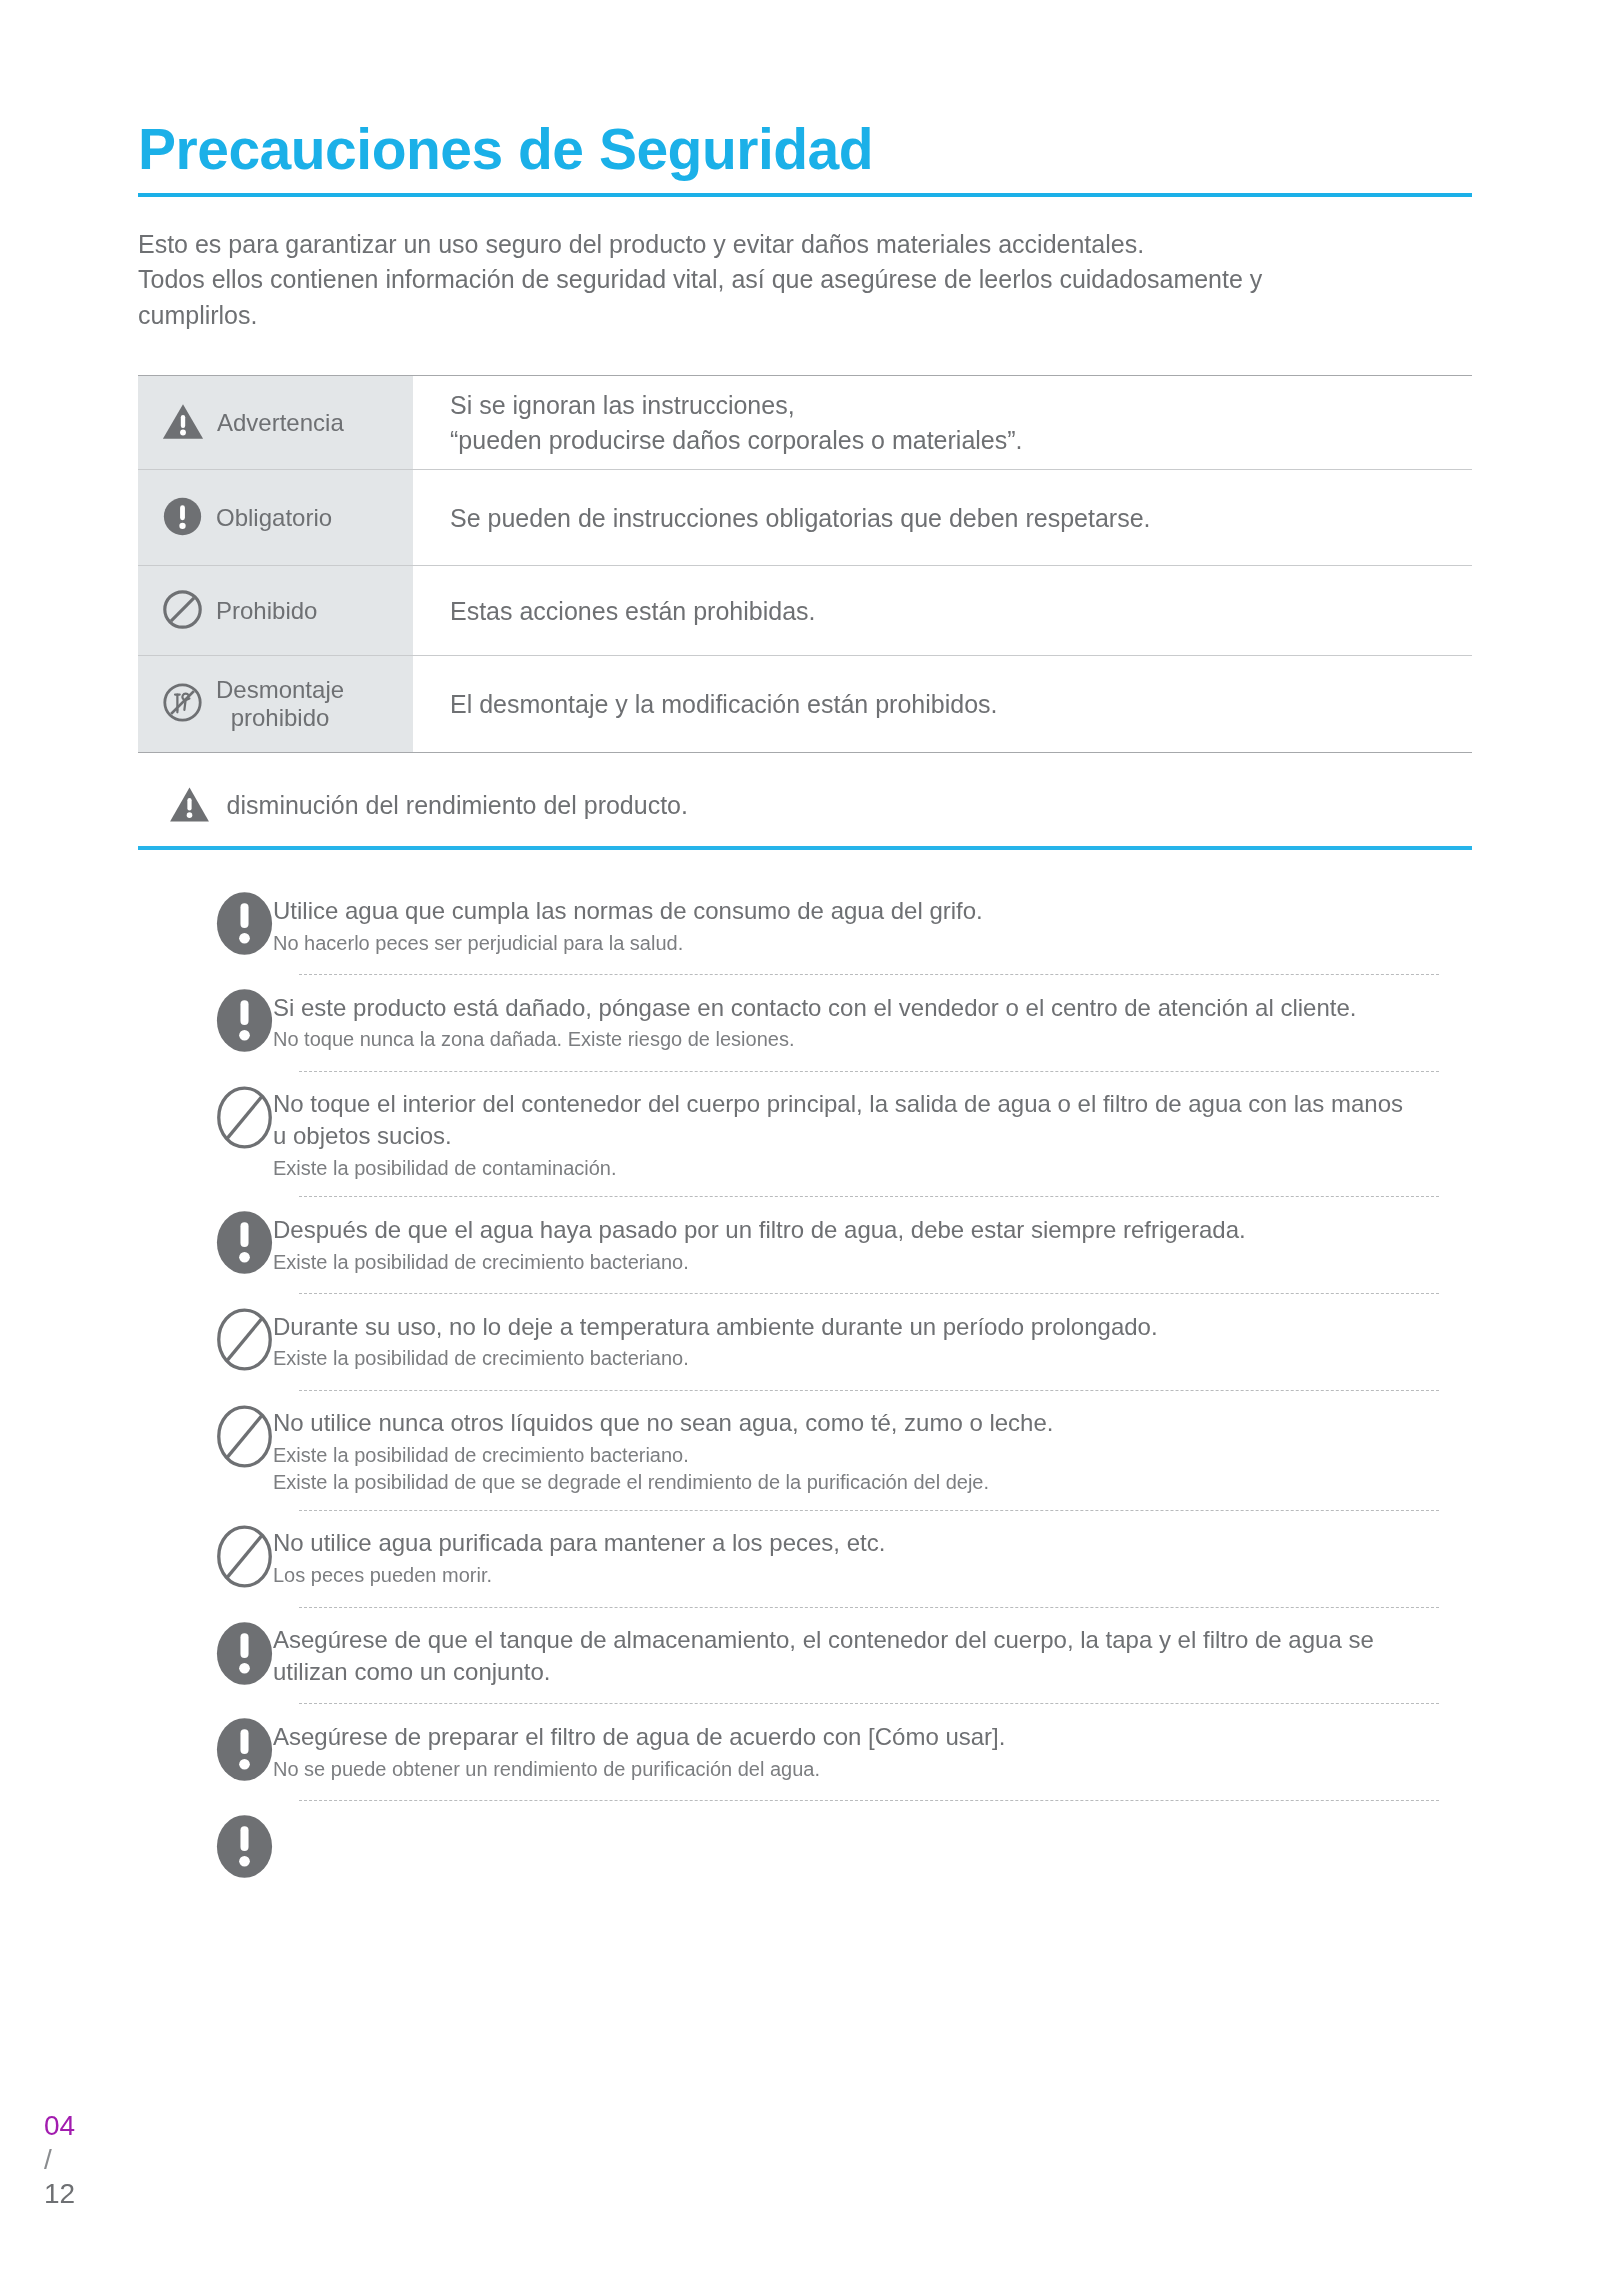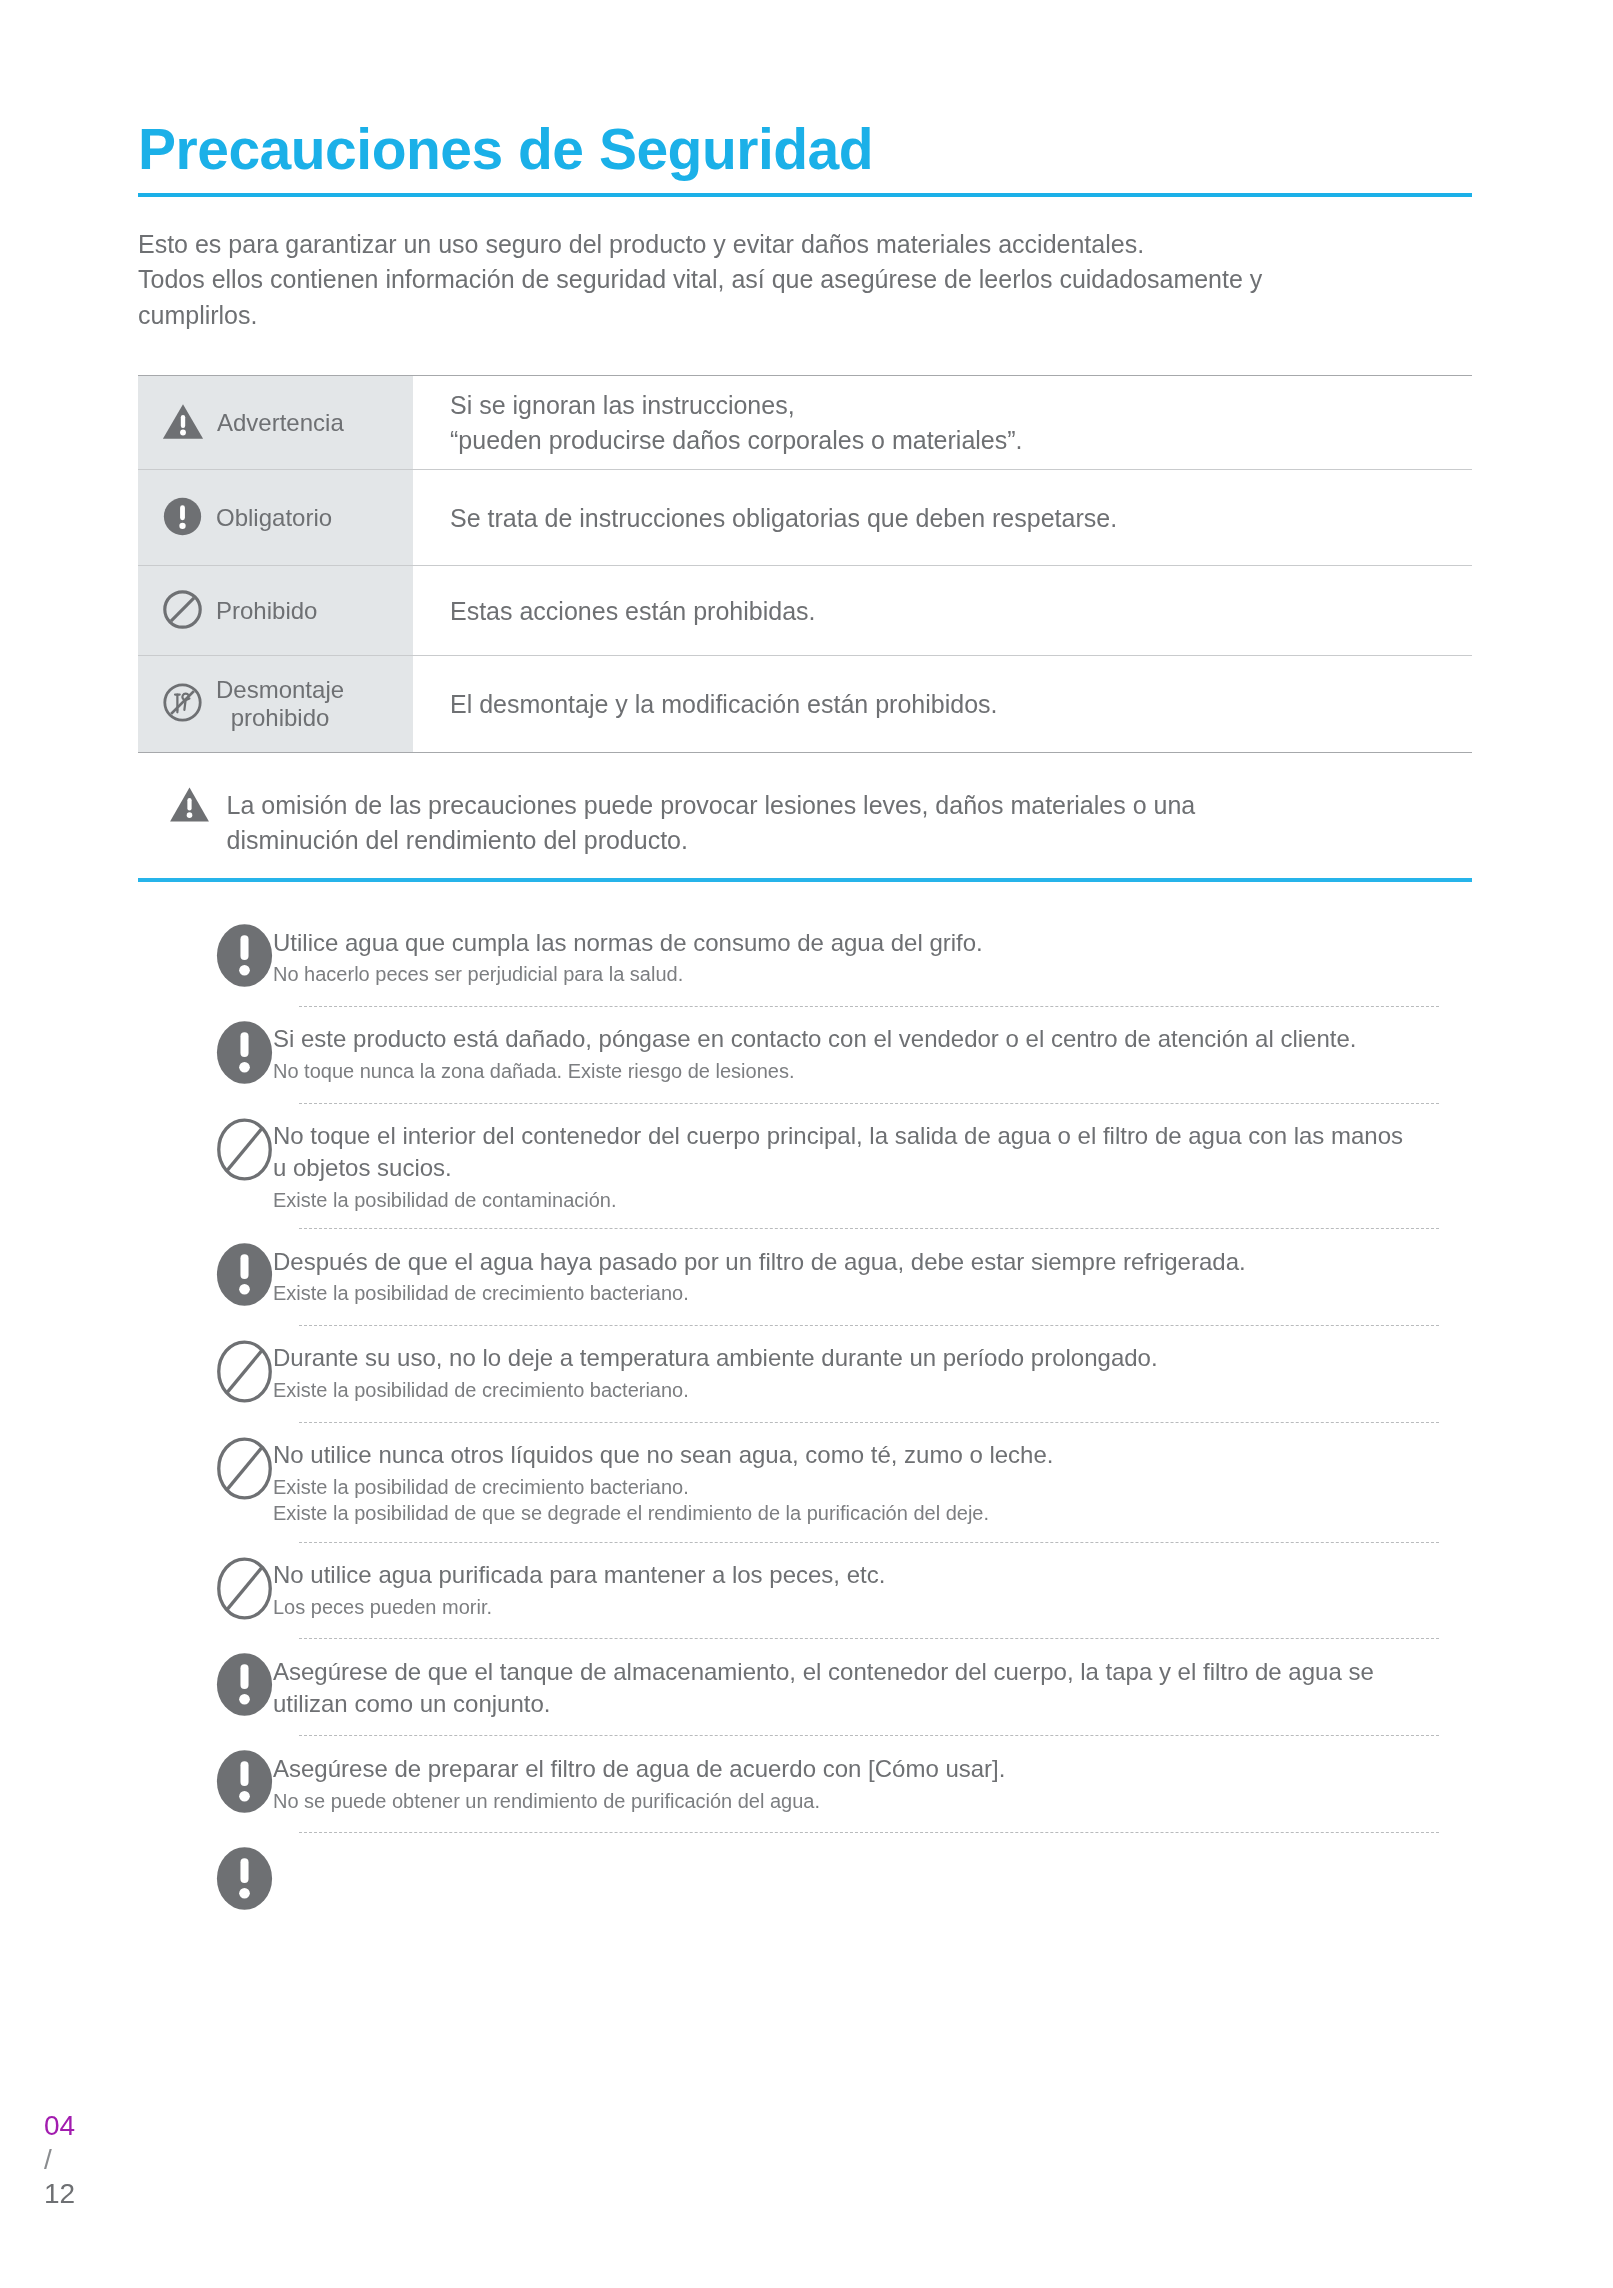--- a/index.html
+++ b/index.html
@@ -222,21 +222,21 @@
           <span class="ico">
             <svg width="41" height="41" viewBox="0 0 44 44">
               <circle cx="22" cy="22" r="20" fill="#6E7073"></circle>
               <rect x="19.4" y="10" width="5.2" height="16" rx="2.6" fill="#fff"></rect>
               <circle cx="22" cy="32" r="3.4" fill="#fff"></circle>
             </svg>
           </span>
           <span class="lbl-text">Obligatorio</span>
         </div>
         <div class="legend-desc">
-          <div>Se trata de instrucciones obligatorias que deben respetarse.</div>
+          <div>Se pueden de instrucciones obligatorias que deben respetarse.</div>
         </div>
       </div>
 
       <div class="legend-row row-h3">
         <div class="legend-label">
           <span class="ico">
             <svg width="41" height="41" viewBox="0 0 44 44">
               <circle cx="22" cy="22" r="19" fill="none" stroke="#6E7073" stroke-width="3.4"></circle>
               <line x1="9.6" y1="34.4" x2="34.4" y2="9.6" stroke="#6E7073" stroke-width="3.4"></line>
             </svg>
@@ -277,21 +277,20 @@
 
     <div class="caution">
       <span class="ico">
         <svg width="41" height="37" viewBox="0 0 44 40">
           <path d="M22 1.5 L43 38.5 L1 38.5 Z" fill="#6E7073"></path>
           <rect x="19.7" y="13" width="4.6" height="13.5" rx="2.3" fill="#fff"></rect>
           <circle cx="22" cy="31.5" r="3" fill="#fff"></circle>
         </svg>
       </span>
       <div class="caution-text">
-        <div>La omisión de las precauciones puede provocar lesiones leves, daños materiales o una</div>
         <div>disminución del rendimiento del producto.</div>
       </div>
     </div>
     <div class="caution-rule"></div>
 
     <div class="plist">
 
       <div class="pitem">
         <span class="ico">
           <svg width="57" height="65" viewBox="0 0 62 70">

